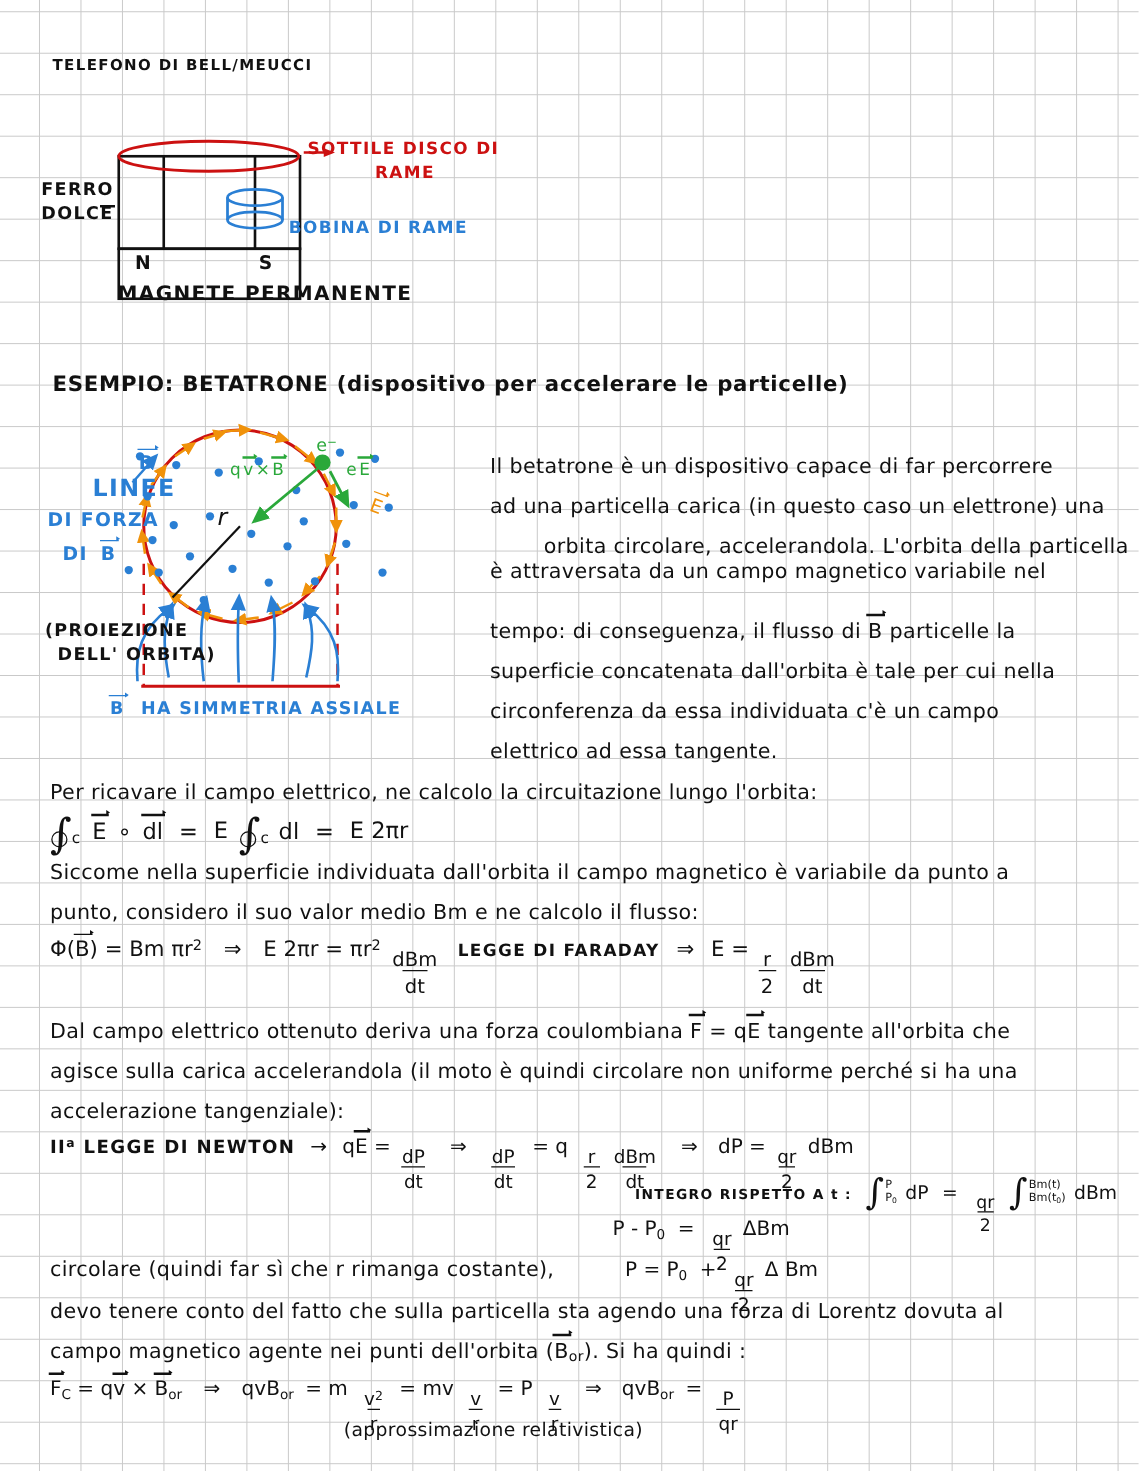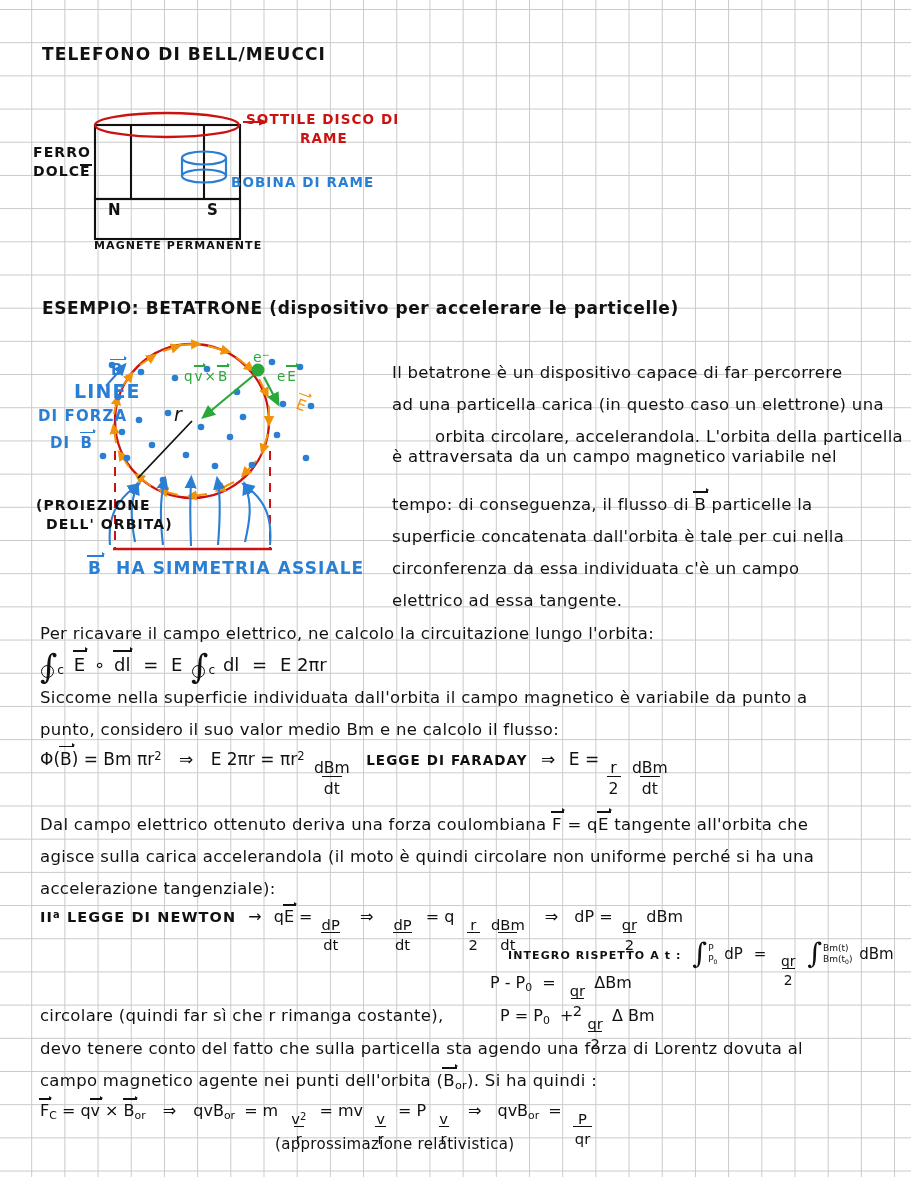--- a/index.html
+++ b/index.html
@@ -112,21 +112,21 @@
     border: 1.5px solid currentColor;
     border-radius: 50%;
   }
   svg { position: absolute; overflow: visible; }
 </style>
 </head>
 <body>
 
 <div id="page">
 
-  <div class="ink caps" style="left:42px; top:46px; font-size:17px;">TELEFONO DI BELL/MEUCCI</div>
+  <div class="ink caps" style="left:42px; top:46px; font-size:12px;">TELEFONO DI BELL/MEUCCI</div>
 
   <svg style="left:0; top:0;" width="911" height="260">
 
     <rect x="95" y="125" width="145" height="74" fill="none" stroke="#111" stroke-width="2.1"></rect>
     <line x1="131" y1="125" x2="131" y2="199" stroke="#111" stroke-width="2.1"></line>
     <line x1="204" y1="125" x2="204" y2="199" stroke="#111" stroke-width="2.1"></line>
 
     <rect x="95" y="199" width="145" height="40" fill="none" stroke="#111" stroke-width="2.1"></rect>
 
     <ellipse cx="167" cy="125" rx="72" ry="12" fill="none" stroke="#cc1111" stroke-width="2.3"></ellipse>
@@ -146,21 +146,21 @@
   <div class="ink caps" style="left:33px; top:164px; font-size:14px;">DOLCE</div>
 
   <div class="ink caps red" style="left:246px; top:112px; font-size:13.5px;">SOTTILE DISCO DI</div>
   <div class="ink caps red" style="left:300px; top:131px; font-size:13.5px;">RAME</div>
 
   <div class="ink caps blue" style="left:231px; top:175px; font-size:13.5px;">BOBINA DI RAME</div>
 
   <div class="ink caps" style="left:108px; top:203px; font-size:15px;">N</div>
   <div class="ink caps" style="left:207px; top:203px; font-size:15px;">S</div>
 
-  <div class="ink caps" style="left:94px; top:240px; font-size:11px;">MAGNETE PERMANENTE</div>
+  <div class="ink caps" style="left:94px; top:227px; font-size:16px;">MAGNETE PERMANENTE</div>
 
   <div class="ink hand" style="left:42px; top:300px; font-size:17px;">ESEMPIO:  BETATRONE (dispositivo per accelerare le particelle)</div>
 
   <svg style="left:0; top:0;" width="420" height="600">
     <defs>
       <marker id="bluearrow" markerWidth="7" markerHeight="7" refX="3" refY="3.5" orient="auto">
         <polygon points="0,0.6 6.5,3.5 0,6.4" fill="#2a7fd4"></polygon>
       </marker>
       <marker id="orangearrow" markerWidth="6" markerHeight="6" refX="2.5" refY="3" orient="auto">
         <polygon points="0,0.4 5.5,3 0,5.6" fill="#f0920a"></polygon>
@@ -251,21 +251,21 @@
   <div class="ink blue caps" style="left:38px; top:382px; font-size:19px;margin-left:36px;">LINEE</div>
   <div class="ink blue caps" style="left:38px; top:409px; font-size:15px;">DI FORZA</div>
   <div class="ink blue caps" style="left:50px; top:436px; font-size:15px;">
     <span>DI</span>
     <span class="vec" style="margin-left:4px;">B</span>
   </div>
 
   <div class="ink caps" style="left:36px; top:498px; font-size:14px;">(PROIEZIONE</div>
   <div class="ink caps" style="left:46px; top:517px; font-size:14px;">DELL' ORBITA)</div>
 
-  <div class="ink blue caps" style="left:88px; top:560px; font-size:17px;text-align:right;">
+  <div class="ink blue caps" style="left:88px; top:560px; font-size:14px;text-align:right;">
     <span class="vec">B</span>
     <span style="margin-left:7px;">HA SIMMETRIA ASSIALE</span>
   </div>
 
   <div class="ink" style="left:174px; top:405px; font-size:19px; font-style:italic;">r</div>
 
   <div class="ink green" style="left:253px; top:350px; font-size:14px;">
     <span>e</span><span class="sup">−</span>
   </div>
 

